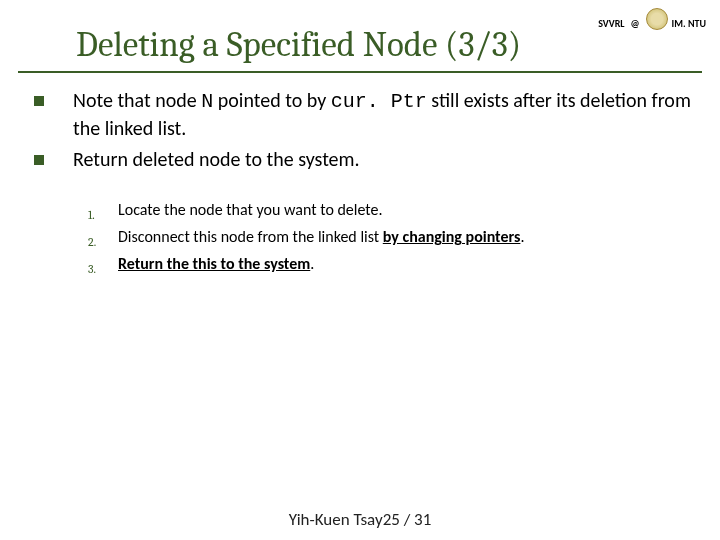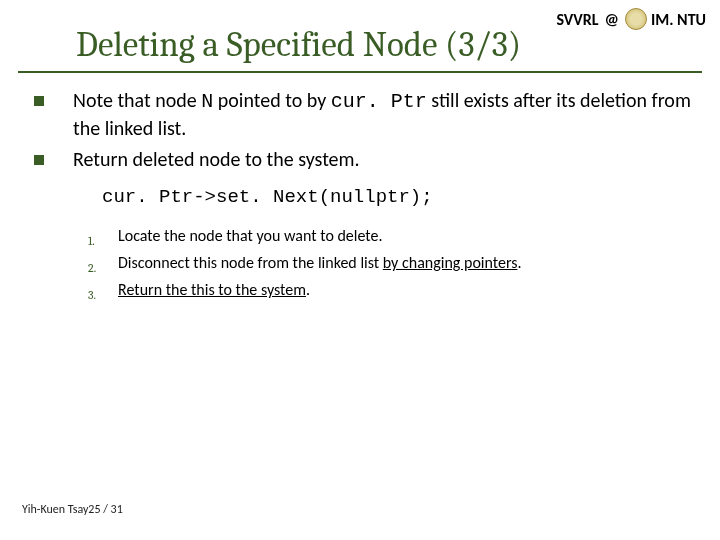--- a/index.html
+++ b/index.html
@@ -7,23 +7,23 @@
     width: 720px;
     height: 540px;
     background: #fff;
     font-family: "Calibri", "Segoe UI", sans-serif;
     position: relative;
     overflow: hidden;
   }
   .header {
     display: flex;
     justify-content: flex-end;
-    align-items: center;
+    align-items: flex-end;
     padding: 8px 14px 0 0;
-    font-size: 16px;
+    font-size: 10px;
     font-weight: bold;
     color: #000;
   }
   .header .at { margin: 0 6px; }
   .logo {
     width: 22px;
     height: 22px;
     border: 1px solid #a58a3a;
     border-radius: 50%;
     margin-right: 4px;
@@ -81,29 +81,29 @@
   .ol-num {
     font-family: "Cambria", "Georgia", serif;
     font-size: 12px;
     color: #3a5d26;
     width: 30px;
     flex: 0 0 auto;
     padding-top: 8px;
   }
   .ol-txt { flex: 1; font-size: 16px; }
   .mono { font-family: "Courier New", monospace; }
-  .ul { text-decoration: underline; }
+  .ul { text-decoration: underline; font-weight: bold; }
   .footer {
     position: absolute;
-    bottom: 24px;
+    bottom: 10px;
     left: 0;
     width: 100%;
     display: flex;
-    justify-content: flex-start;
-    font-size: 12px;
+    justify-content: center;
+    font-size: 17px;
     color: #222;
     padding: 0 22px;
   }
 </style>
 </head>
 <body>
 
 <div class="header">
   <span>SVVRL</span>
   <span class="at">@</span>
@@ -122,21 +122,20 @@
       <span>Note that node </span><span class="mono">N</span><span> pointed to by </span><span class="mono">cur. Ptr</span><span> still exists after its deletion from the linked list.</span>
     </div>
   </div>
 
   <div class="lvl1">
     <div class="bullet"></div>
     <div class="txt">Return deleted node to the system.</div>
   </div>
 
   <div class="code">
-    <div>cur. Ptr-&gt;set. Next(nullptr);</div>
   </div>
 
 
   <div class="ol">
     <div class="ol-item">
       <div class="ol-num">1.</div>
       <div class="ol-txt">Locate the node that you want to delete.</div>
     </div>
     <div class="ol-item">
       <div class="ol-num">2.</div>

